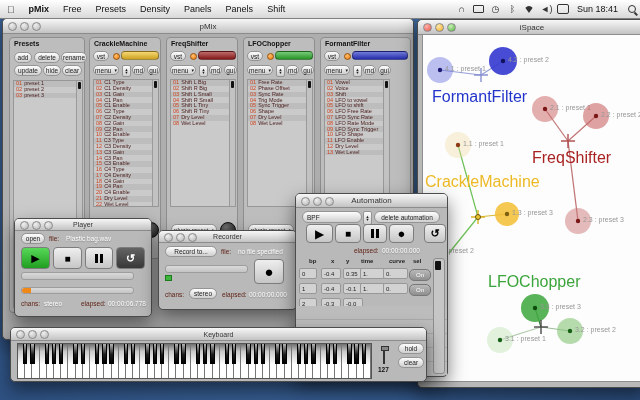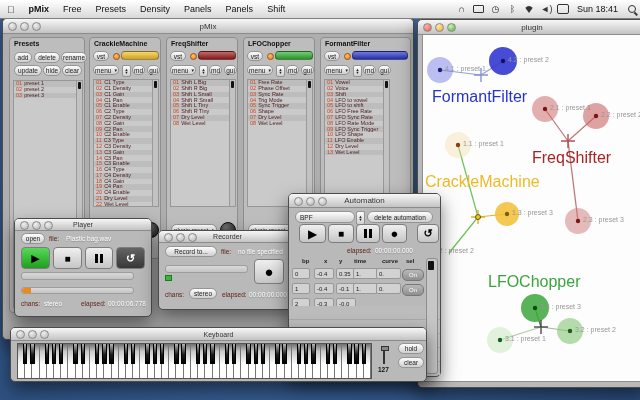--- a/index.html
+++ b/index.html
@@ -444,21 +444,21 @@
     </div>
 </div>
 
 <div id="ispace-window" class="window">
   <div class="titlebar" style="height:14px">
     <div class="lights">
       <div class="light red"></div>
       <div class="light yellow"></div>
       <div class="light green"></div>
     </div>
-    <span>plugin</span>
+    <span>iSpace</span>
   </div>
   <div id="ispace-content"></div>
   <svg id="ispace-svg" style="position:absolute;left:0;top:0" width="228" height="367" viewBox="0 0 228 367">
       <line x1="22" y1="50" x2="63" y2="55" stroke="#96a0d8" stroke-width="1.2"></line>
       <line x1="85" y1="41" x2="63" y2="55" stroke="#96a0d8" stroke-width="1.2"></line>
       <circle cx="22" cy="50" r="13" fill="#6a74dd" fill-opacity="0.45"></circle>
       <circle cx="22" cy="50" r="2.2" fill="#1c1c75"></circle>
       <text x="27" y="51" font-size="7" fill="#979797" font-family="Liberation Sans, sans-serif">4.1 : preset 1</text>
       <circle cx="85" cy="41" r="14" fill="#3439cf" fill-opacity="0.9"></circle>
       <circle cx="85" cy="41" r="2.2" fill="#11115e"></circle>
@@ -566,21 +566,21 @@
   <div style="position:absolute;left:6px;top:44px;width:5px;height:4px;background:#3db53d;border:.5px solid #1d7a1d"></div>
   <div class="tbtn" style="left:95px;top:28px;width:30px;height:25px">
       <span style="font-size:15px">●</span>
     </div>
   <div class="lbl" style="left:6px;top:60px">chans:</div>
   <div class="btn" style="left:30px;top:57px;width:28px;height:11px">stereo</div>
   <div class="lbl" style="left:63px;top:60px">elapsed:</div>
   <div class="val" style="left:90px;top:60px">00:00:00.000</div>
 </div>
 
-<div class="window" style="left:288px;top:193px;width:151px;height:182px">
+<div class="window" style="left:295px;top:193px;width:151px;height:182px">
   <div class="titlebar">
     <div class="lights" style="top:3px">
         <div class="light"></div>
         <div class="light"></div>
         <div class="light"></div>
       </div>
     <span>Automation</span>
   </div>
   <div class="btn" style="left:6px;top:17px;width:60px;height:12px;justify-content:flex-start;padding-left:4px">
     <span>BPF</span>

